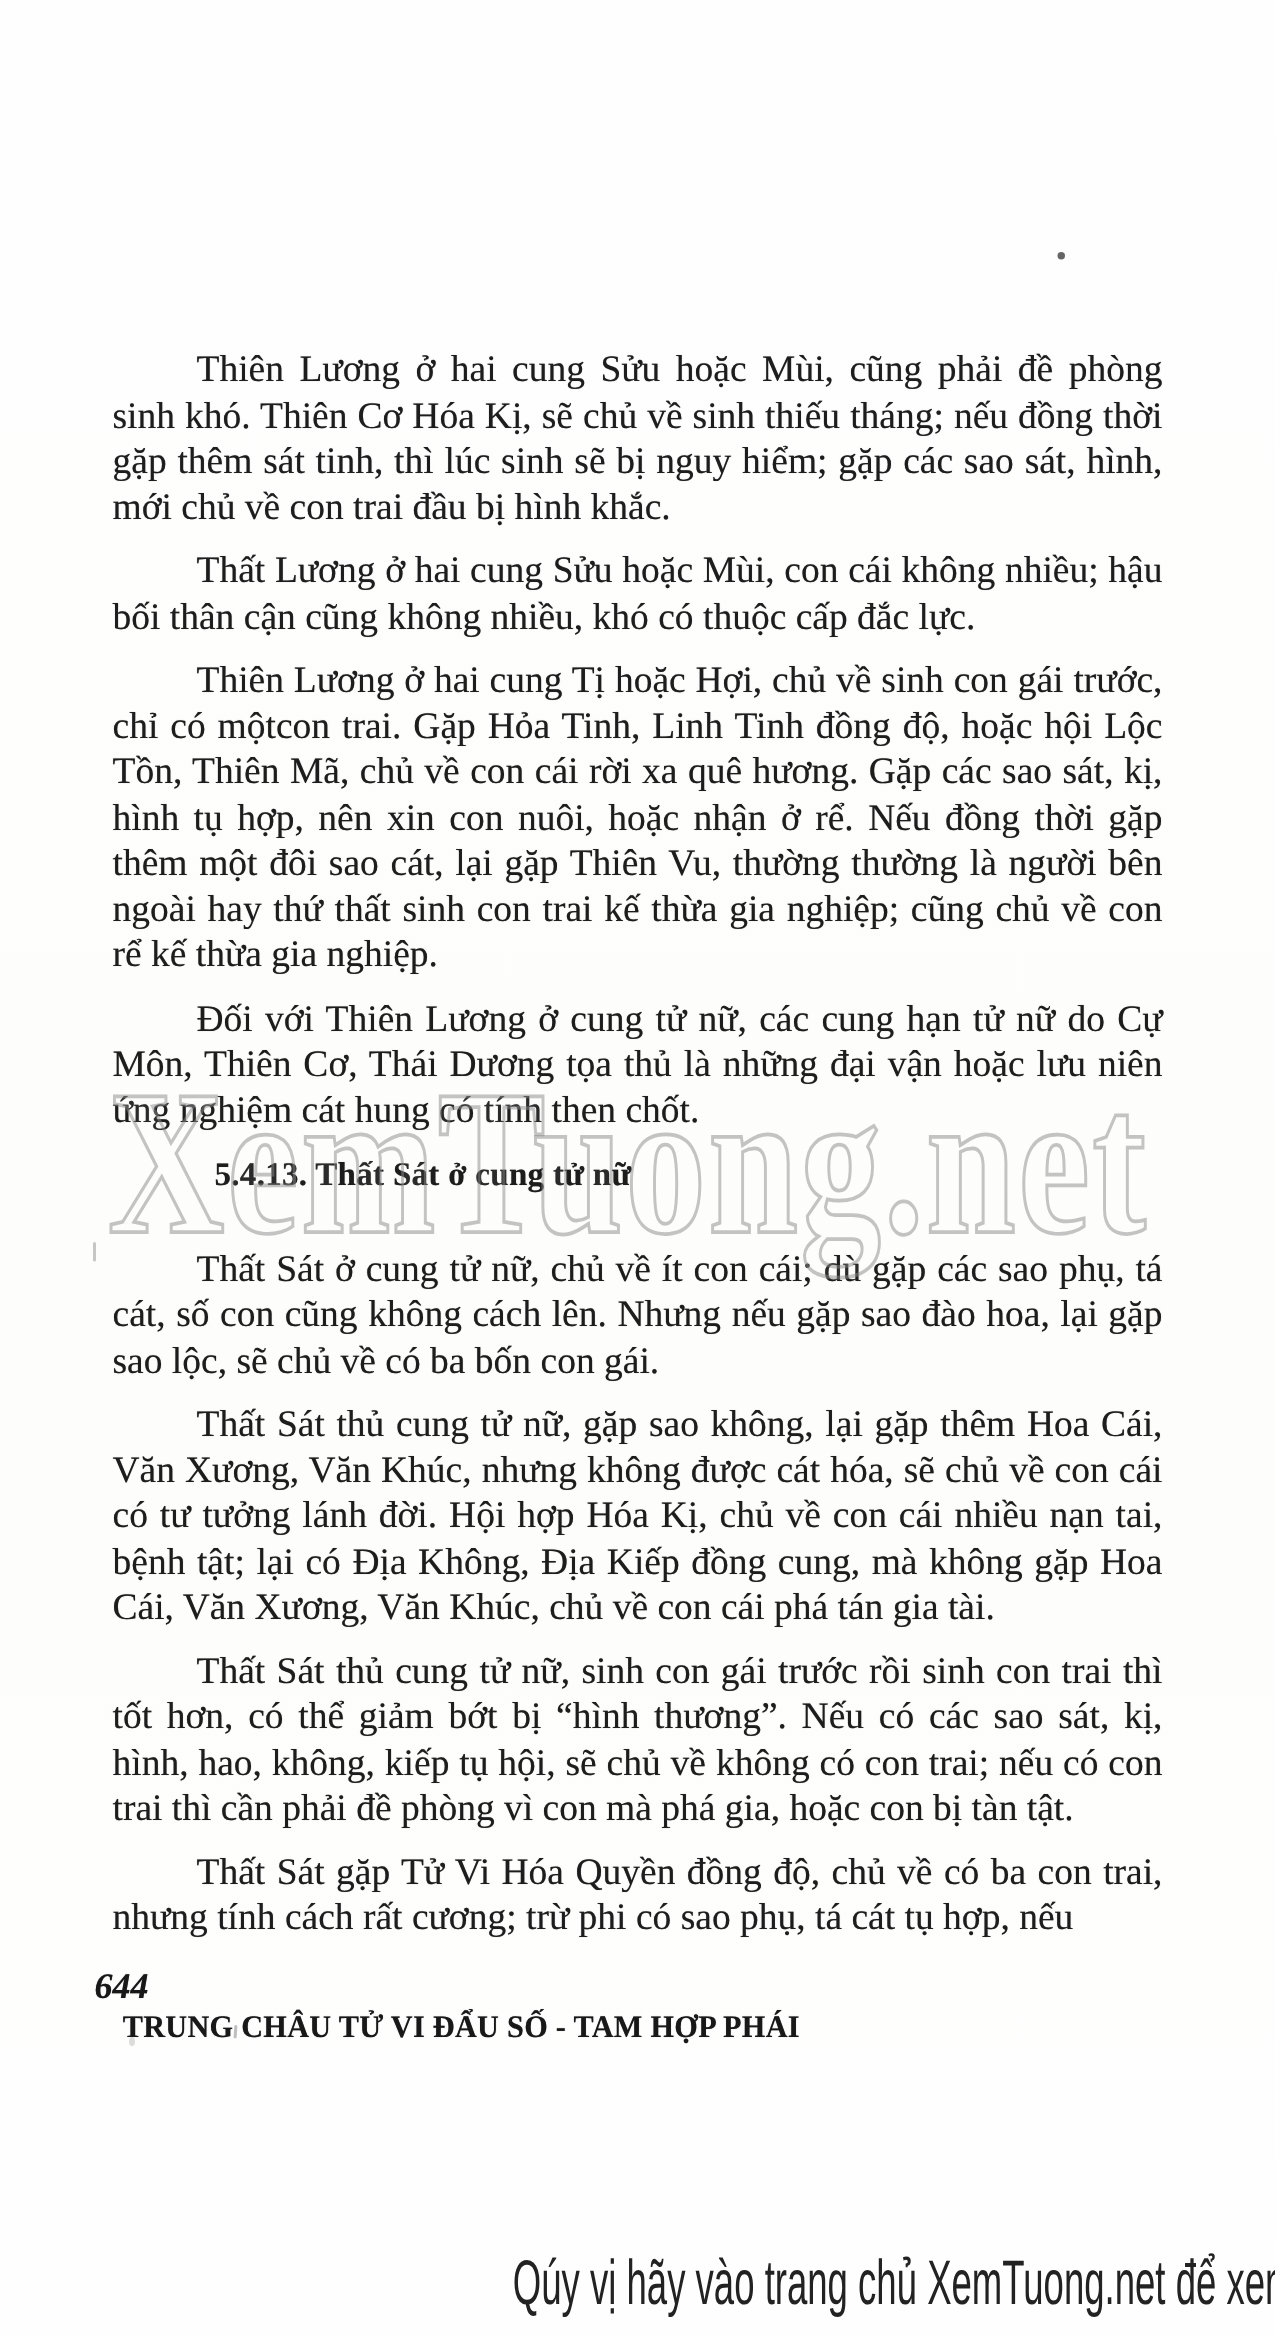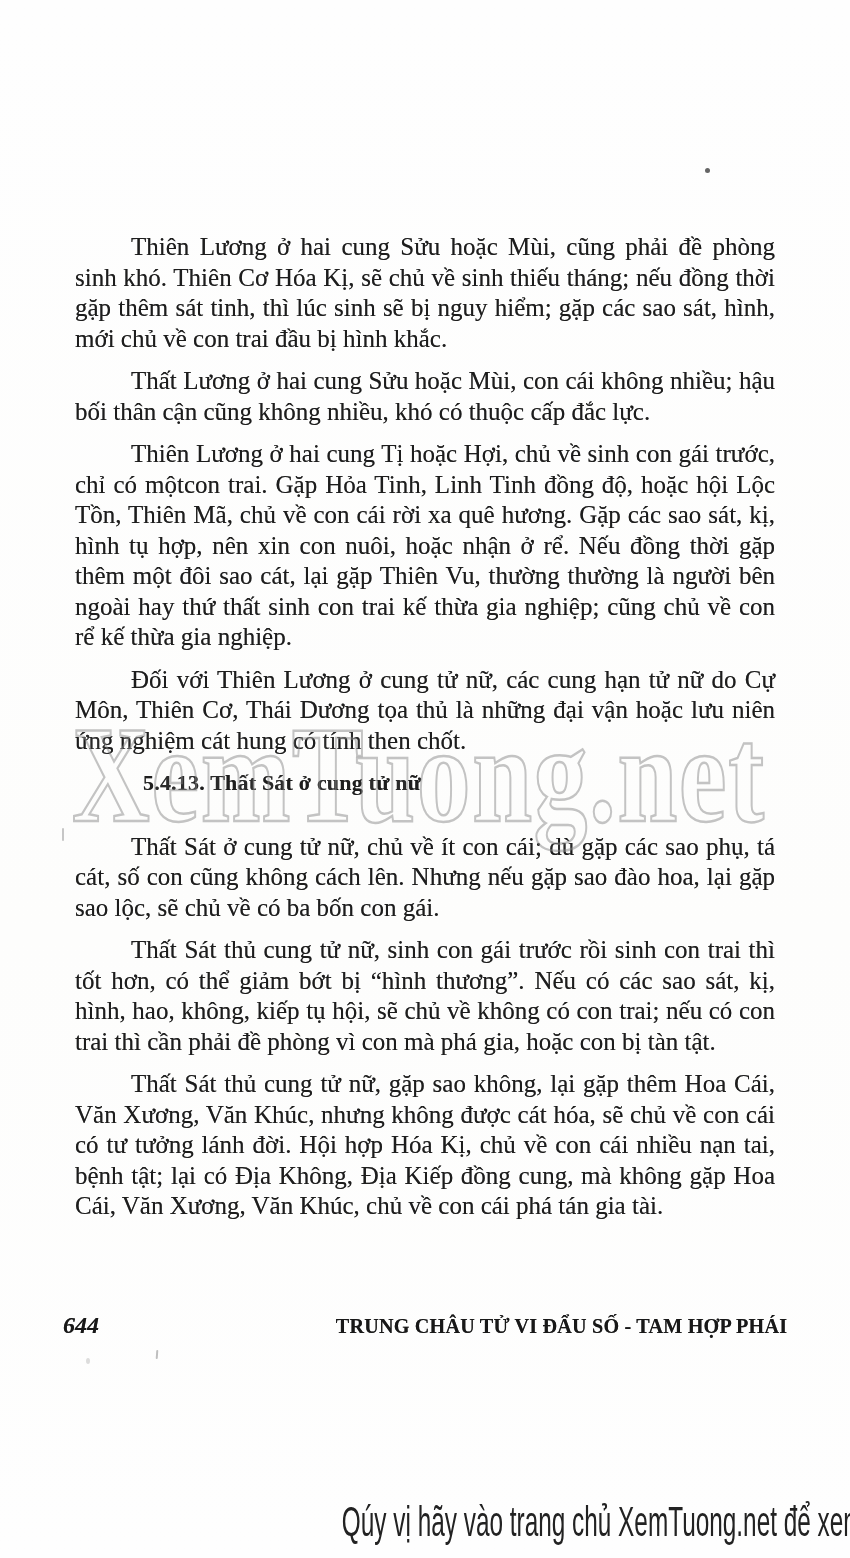--- a/index.html
+++ b/index.html
@@ -50,26 +50,27 @@
     -webkit-text-stroke: 2.5px rgba(138,138,138,0.5);
     letter-spacing: 2px;
     transform: scaleX(0.78);
     transform-origin: left center;
     pointer-events: none;
     z-index: 3;
   }
   
   .footer-row {
     position: absolute;
-    left: 63px; right: 63px; top: 1312px;
+    left: 63px; right: 48px; top: 1312px;
     height: 34px;
     display: flex;
     justify-content: space-between;
     align-items: baseline;
     color: #181818;
+    flex-direction: column;
   }
   .page-number {
     font-weight: bold;
     font-style: italic;
     font-size: 24px;
     text-shadow: 0 0 0.5px rgba(0,0,0,0.6);
   }
   .book-title {
     font-weight: bold;
     font-size: 21px;
@@ -111,22 +112,23 @@
 
   <div class="text-block">
     <p>Thiên Lương ở hai cung Sửu hoặc Mùi, cũng phải đề phòng sinh khó. Thiên Cơ Hóa Kị, sẽ chủ về sinh thiếu tháng; nếu đồng thời gặp thêm sát tinh, thì lúc sinh sẽ bị nguy hiểm; gặp các sao sát, hình, mới chủ về con trai đầu bị hình khắc.</p>
     <p>Thất Lương ở hai cung Sửu hoặc Mùi, con cái không nhiều; hậu bối thân cận cũng không nhiều, khó có thuộc cấp đắc lực.</p>
     <p>Thiên Lương ở hai cung Tị hoặc Hợi, chủ về sinh con gái trước, chỉ có mộtcon trai. Gặp Hỏa Tinh, Linh Tinh đồng độ, hoặc hội Lộc Tồn, Thiên Mã, chủ về con cái rời xa quê hương. Gặp các sao sát, kị, hình tụ hợp, nên xin con nuôi, hoặc nhận ở rể. Nếu đồng thời gặp thêm một đôi sao cát, lại gặp Thiên Vu, thường thường là người bên ngoài hay thứ thất sinh con trai kế thừa gia nghiệp; cũng chủ về con rể kế thừa gia nghiệp.</p>
     <p>Đối với Thiên Lương ở cung tử nữ, các cung hạn tử nữ do Cự Môn, Thiên Cơ, Thái Dương tọa thủ là những đại vận hoặc lưu niên ứng nghiệm cát hung có tính then chốt.</p>
 
     <p class="section-heading">5.4.13. Thất Sát ở cung tử nữ</p>
 
     <p>Thất Sát ở cung tử nữ, chủ về ít con cái; dù gặp các sao phụ, tá cát, số con cũng không cách lên. Nhưng nếu gặp sao đào hoa, lại gặp sao lộc, sẽ chủ về có ba bốn con gái.</p>
+    <p>Thất Sát thủ cung tử nữ, gặp sao không, lại gặp thêm Hoa Cái, Văn Xương, Văn Khúc, nhưng không được cát hóa, sẽ chủ về con cái có tư tưởng lánh đời. Hội hợp Hóa Kị, chủ về con cái nhiều nạn tai, bệnh tật; lại có Địa Không, Địa Kiếp đồng cung, mà không gặp Hoa Cái, Văn Xương, Văn Khúc, chủ về con cái phá tán gia tài.</p>
     <p>Thất Sát thủ cung tử nữ, sinh con gái trước rồi sinh con trai thì tốt hơn, có thể giảm bớt bị “hình thương”. Nếu có các sao sát, kị, hình, hao, không, kiếp tụ hội, sẽ chủ về không có con trai; nếu có con trai thì cần phải đề phòng vì con mà phá gia, hoặc con bị tàn tật.</p>
-    <p>Thất Sát thủ cung tử nữ, gặp sao không, lại gặp thêm Hoa Cái, Văn Xương, Văn Khúc, nhưng không được cát hóa, sẽ chủ về con cái có tư tưởng lánh đời. Hội hợp Hóa Kị, chủ về con cái nhiều nạn tai, bệnh tật; lại có Địa Không, Địa Kiếp đồng cung, mà không gặp Hoa Cái, Văn Xương, Văn Khúc, chủ về con cái phá tán gia tài.</p>
+    <p>Thất Sát gặp Tử Vi Hóa Quyền đồng độ, chủ về có ba con trai, nhưng tính cách rất cương; trừ phi có sao phụ, tá cát tụ hợp, nếu</p>
   </div>
 
   <div class="watermark">XemTuong.net</div>
 
   <div class="footer-row">
     <span class="page-number">644</span>
     <span class="book-title">TRUNG CHÂU TỬ VI ĐẨU SỐ - TAM HỢP PHÁI</span>
   </div>
 
   <div class="caption-bar">

